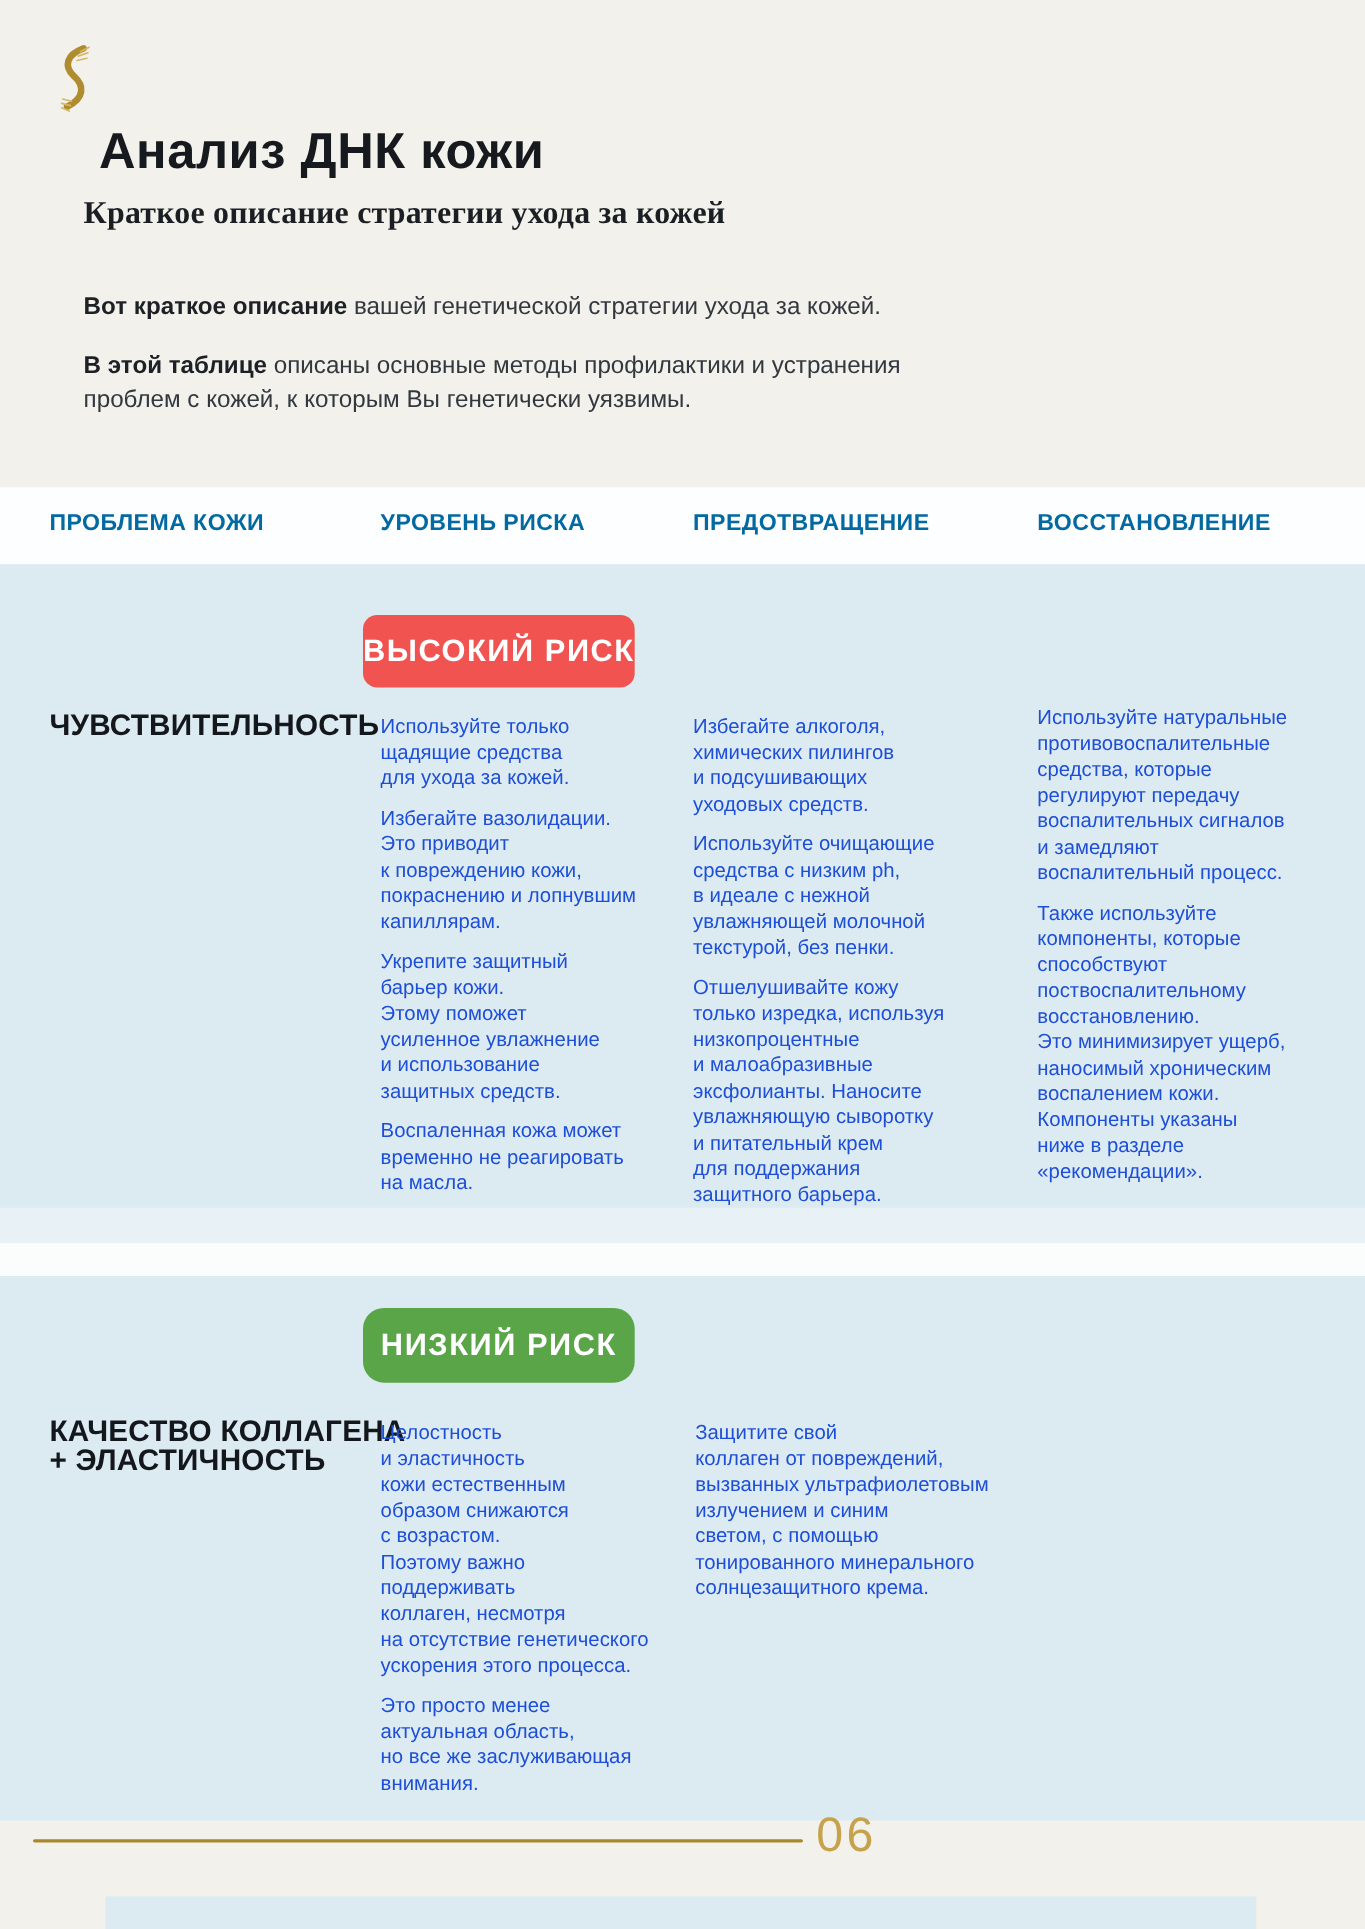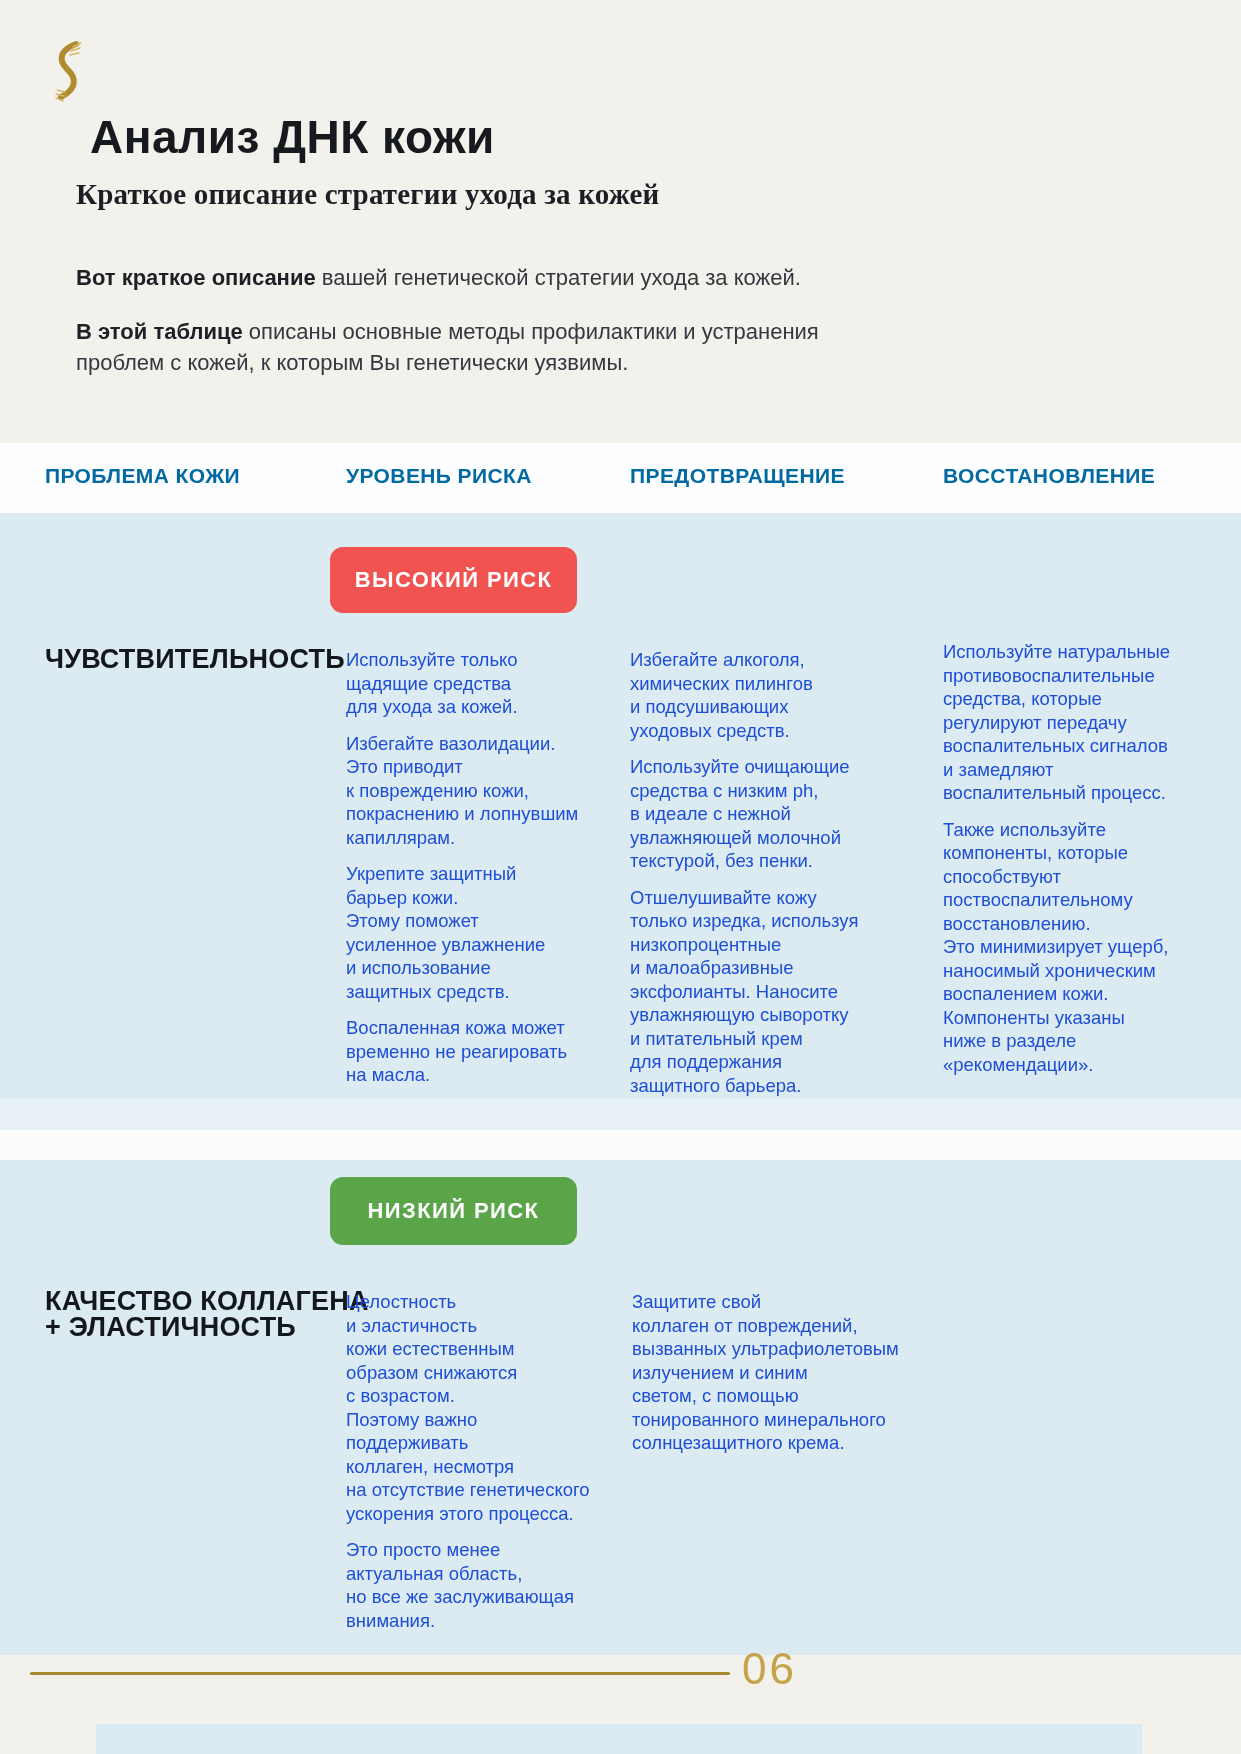--- a/index.html
+++ b/index.html
@@ -33,23 +33,23 @@
 
   
   .card{position:absolute;left:0;width:1241px;background:#dcebf1;}
   .card1{top:513px;height:617px;}
   .card2{top:1160px;height:495px;}
   .card-foot{position:absolute;left:0;bottom:0;width:100%;height:32px;background:#e8f1f5;}
   .gap{position:absolute;left:0;top:1130px;width:1241px;height:30px;background:#fbfdfd;}
 
   .badge{position:absolute;left:330px;width:247px;height:66px;border-radius:13px;
          display:flex;align-items:center;justify-content:center;
-         color:#ffffff;font-size:22px;font-weight:700;letter-spacing:1.4px;}
+         color:#ffffff;font-size:28px;font-weight:700;letter-spacing:1.4px;margin-top:12px;}
   .badge.high{top:34px;background:#f15351;}
-  .badge.low{top:17px;background:#5aa548;height:68px;}
+  .badge.low{top:17px;background:#5aa548;height:68px;border-radius:19px;}
 
   .cell{position:absolute;font-size:18.5px;line-height:23.5px;color:#1d4ed8;white-space:pre-line;}
   .cell .para + .para{margin-top:13px;}
   .cell-label{font-size:27px;line-height:26px;font-weight:700;color:#14181d;letter-spacing:.2px;}
 
   .card1 .c1{left:45px;top:133px;}
   .card1 .c2{left:346px;top:135px;}
   .card1 .c3{left:630px;top:135px;}
   .card1 .c4{left:943px;top:127px;}
 

